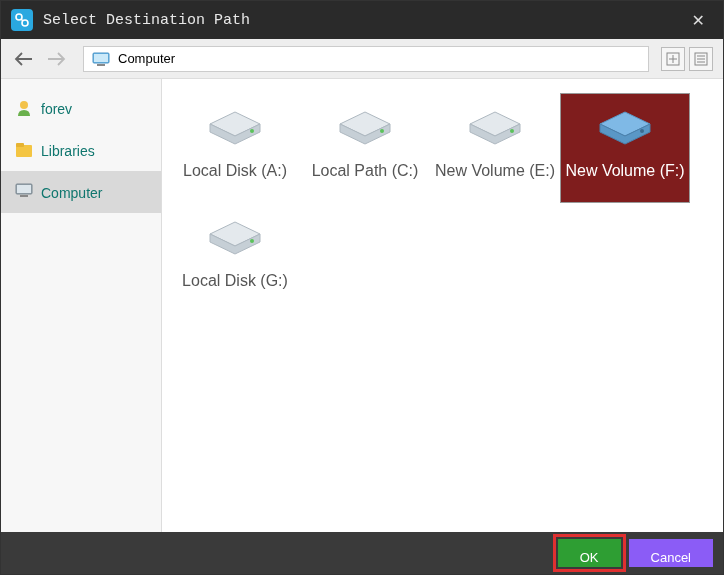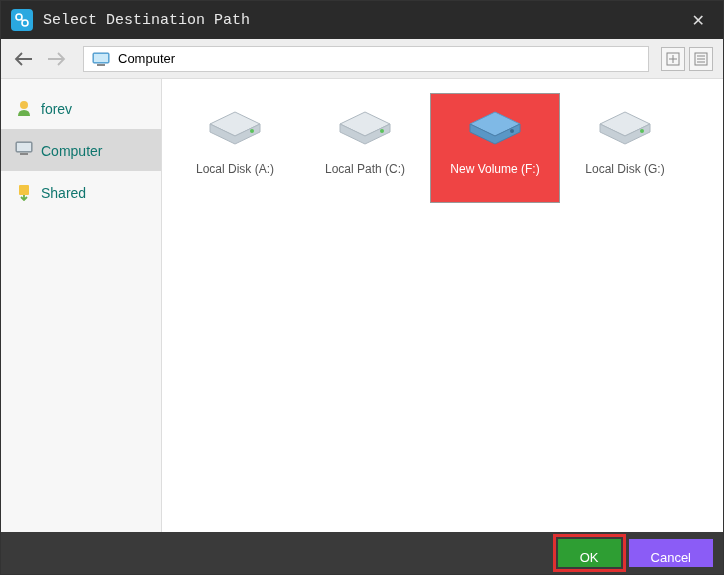--- a/index.html
+++ b/index.html
@@ -13,22 +13,22 @@
     .navbtn.disabled { color: #bbb; }
     .breadcrumb { flex: 1; background: #fff; border: 1px solid #ccc; height: 26px; display: flex; align-items: center; padding: 0 8px; margin: 0 8px; }
     .breadcrumb .bcicon { margin-right: 8px; }
     .tbbtn { width: 24px; height: 24px; border: 1px solid #bbb; display: flex; align-items: center; justify-content: center; margin-left: 4px; cursor: pointer; color: #666; background: #f6f6f6; }
     .content { display: flex; height: 453px; }
     .sidebar { width: 161px; background: #f7f7f7; border-right: 1px solid #ddd; padding-top: 8px; }
     .sb-item { display: flex; align-items: flex-end; padding: 12px 14px; cursor: pointer; font-size: 14px; color: #0f766e; }
     .sb-item.selected { background: #d9d9d9; }
     .sb-item .sb-icon { width: 18px; height: 18px; margin-right: 8px; flex-shrink: 0; }
     .main { flex: 1; background: #fff; padding: 14px 8px; display: flex; flex-wrap: wrap; align-content: flex-start; }
-    .drive { width: 130px; height: 110px; display: flex; flex-direction: column; align-items: center; padding-top: 10px; cursor: pointer; font-size: 12px; color: #555; text-align: center; margin-bottom: 0px; border: 1px solid transparent; }
-    .drive.selected { background: #ef4444; border: 1px solid #999; color: #fff; }
+    .drive { width: 130px; height: 110px; display: flex; flex-direction: column; align-items: center; padding-top: 10px; cursor: pointer; font-size: 16px; color: #555; text-align: center; margin-bottom: 0px; border: 1px solid transparent; }
+    .drive.selected { background: #7f1d1d; border: 1px solid #999; color: #fff; }
     .drive .dicon { width: 58px; height: 42px; margin-bottom: 16px; position: relative; }
     .footer { background: #3a3a3a; height: 42px; display: flex; align-items: center; justify-content: flex-end; padding: 0 10px; }
     .btn { height: 28px; padding: 11px 22px; border: none; color: #fff; font-size: 13px; cursor: pointer; margin-left: 8px; }
     .btn-ok { background: #2e9e33; outline: 3px solid #e03030; outline-offset: 2px; }
     .btn-cancel { background: #8b5cf6; }
     svg { display: block; }
   </style>
 </head>
 <body>
 
@@ -87,38 +87,38 @@
   <div class="sidebar">
     <div class="sb-item">
       <span class="sb-icon">
           <svg width="18" height="18" viewBox="0 0 18 18">
             <circle cx="9" cy="6" r="4" fill="#f3c24a"></circle>
             <path d="M3 17 Q3 11 9 11 Q15 11 15 17 Z" fill="#6ab04c"></path>
           </svg>
         </span>
       <span>forev</span>
     </div>
+    <div class="sb-item">
+      <span class="sb-icon">
+          <svg width="18" height="18" viewBox="0 0 18 18">
+            <rect x="1" y="4" width="16" height="12" fill="#f4c542" rx="1"></rect>
+            <rect x="1" y="2" width="8" height="4" fill="#e6b332" rx="1"></rect>
+          </svg>
+        </span>
+      <span>Libraries</span>
+    </div>
     <div class="sb-item selected">
       <span class="sb-icon">
           <svg width="18" height="14" viewBox="0 0 18 14">
             <rect x="1" y="1" width="16" height="10" rx="1" fill="#9aa7b0" stroke="#7a8790"></rect>
             <rect x="2" y="2" width="14" height="8" fill="#dde6ec"></rect>
             <rect x="5" y="12" width="8" height="2" fill="#888"></rect>
           </svg>
         </span>
       <span>Computer</span>
-    </div>
-    <div class="sb-item">
-      <span class="sb-icon">
-          <svg width="18" height="18" viewBox="0 0 18 18">
-            <rect x="4" y="2" width="10" height="10" fill="#f4c542" rx="1"></rect>
-            <path d="M9 12 L9 17 M6 14 L9 17 L12 14" fill="none" stroke="#6ab04c" stroke-width="1.8"></path>
-          </svg>
-        </span>
-      <span>Shared</span>
     </div>
   </div>
 
   <div class="main">
     <div class="drive">
       <div class="dicon">
         <svg width="58" height="42" viewBox="0 0 58 42">
             <path d="M4 20 L29 8 L54 20 L29 32 Z" fill="#e4e9ed" stroke="#aeb8c0"></path>
             <path d="M4 20 L4 28 L29 40 L54 28 L54 20 L29 32 Z" fill="#c6cfd6" stroke="#aeb8c0"></path>
             <circle cx="46" cy="27" r="2" fill="#5cc25c"></circle>
@@ -128,20 +128,30 @@
     </div>
     <div class="drive">
       <div class="dicon">
         <svg width="58" height="42" viewBox="0 0 58 42">
             <path d="M4 20 L29 8 L54 20 L29 32 Z" fill="#e4e9ed" stroke="#aeb8c0"></path>
             <path d="M4 20 L4 28 L29 40 L54 28 L54 20 L29 32 Z" fill="#c6cfd6" stroke="#aeb8c0"></path>
             <circle cx="46" cy="27" r="2" fill="#5cc25c"></circle>
           </svg>
       </div>
       <span>Local Path (C:)</span>
+    </div>
+    <div class="drive">
+      <div class="dicon">
+        <svg width="58" height="42" viewBox="0 0 58 42">
+            <path d="M4 20 L29 8 L54 20 L29 32 Z" fill="#e4e9ed" stroke="#aeb8c0"></path>
+            <path d="M4 20 L4 28 L29 40 L54 28 L54 20 L29 32 Z" fill="#c6cfd6" stroke="#aeb8c0"></path>
+            <circle cx="46" cy="27" r="2" fill="#5cc25c"></circle>
+          </svg>
+      </div>
+      <span>New Volume (E:)</span>
     </div>
     <div class="drive selected">
       <div class="dicon">
         <svg width="58" height="42" viewBox="0 0 58 42">
             <path d="M4 20 L29 8 L54 20 L29 32 Z" fill="#7fb9e6" stroke="#5a97c6"></path>
             <path d="M4 20 L4 28 L29 40 L54 28 L54 20 L29 32 Z" fill="#5a97c6" stroke="#4a80ab"></path>
             <circle cx="46" cy="27" r="2" fill="#3a6a90"></circle>
           </svg>
       </div>
       <span>New Volume (F:)</span>

